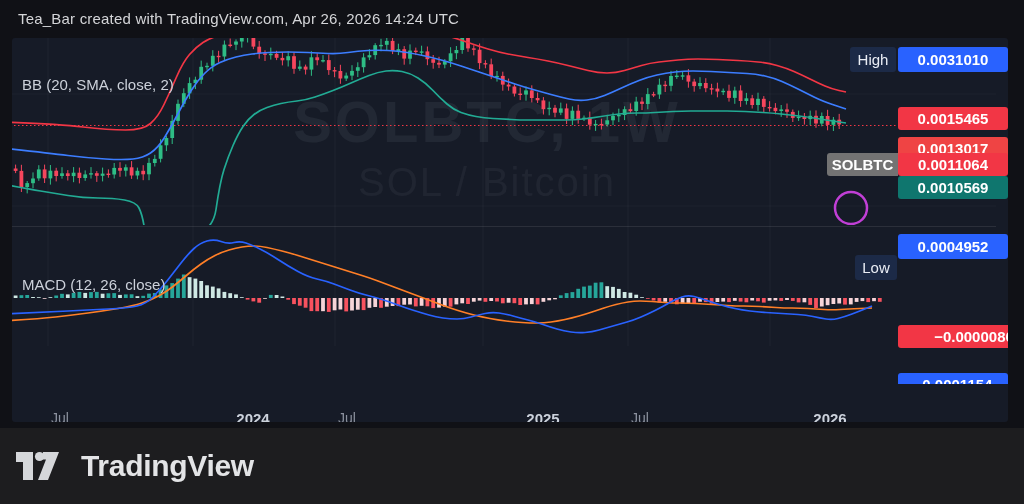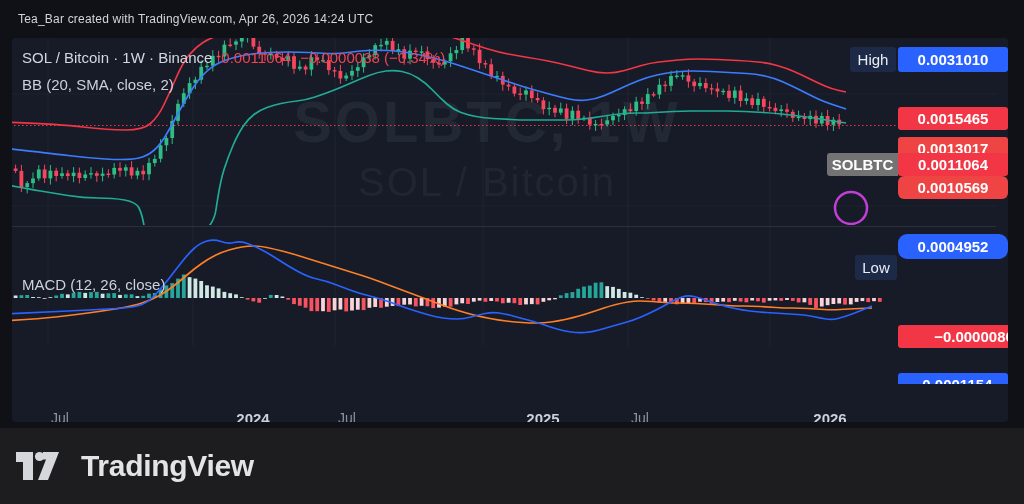--- a/index.html
+++ b/index.html
@@ -1,20 +1,20 @@
 <!DOCTYPE html>
 <html><head>
 <meta charset="utf-8">
 <style>
   html,body{margin:0;padding:0;background:#0f1014;width:1024px;height:504px;overflow:hidden;
     font-family:"Liberation Sans",sans-serif;-webkit-font-smoothing:antialiased;}
   #page{position:relative;width:1024px;height:504px;background:#101116;}
   
   .header{position:absolute;left:18px;top:0;height:40px;line-height:38px;
-    font-size:12px;color:#d4d5d8;letter-spacing:.2px;white-space:nowrap;}
+    font-size:15px;color:#d4d5d8;letter-spacing:.2px;white-space:nowrap;}
   
   .panel{position:absolute;left:12px;top:38px;width:996px;height:384px;
     background:#161b27;border-radius:3px;overflow:hidden;}
   .panel svg{position:absolute;left:-12px;top:-38px;}
   
   .wm{position:absolute;left:475px;transform:translateX(-50%);white-space:nowrap;
     color:rgba(200,209,224,0.07);font-weight:600;pointer-events:none;}
   .wm1{top:50px;font-size:58px;letter-spacing:3px;}
   .wm2{top:122px;font-size:40px;font-weight:500;color:rgba(200,209,224,0.06);letter-spacing:2px;}
   
@@ -27,21 +27,21 @@
   .chip{background:#1c2a47;color:#e9edf5;font-weight:400;}
   .val{font-weight:600;}
   .b-high-chip{left:838px;top:9px;width:46px;height:25px;}
   .b-high-val{left:886px;top:9px;width:110px;height:25px;}
   .b-up{left:886px;top:69px;width:110px;height:23px;}
   .b-mid{left:886px;top:92px;width:110px;height:23px;}
   .b-sym{left:815px;top:115px;width:71px;height:23px;border-radius:3px 0 0 3px;font-weight:600;}
   .b-last{left:886px;top:115px;width:110px;height:23px;}
   .b-low-band{left:886px;top:138px;width:110px;height:23px;}
   .b-low-chip{left:843px;top:196px;width:42px;height:25px;margin-top:21px;}
-  .b-low-val{left:886px;top:196px;width:110px;height:25px;border-radius:9px;}
+  .b-low-val{left:886px;top:196px;width:110px;height:25px;}
   .macd-badges{position:absolute;left:0;top:228px;width:996px;height:118px;overflow:hidden;pointer-events:none;}
   .m1{left:886px;top:59px;width:110px;height:23px;}
   .m2{left:886px;top:83px;width:110px;height:23px;}
   .m3{left:886px;top:107px;width:110px;height:23px;}
   
   .time-axis{position:absolute;left:0;top:364px;width:800px;height:34px;}
   .tick{position:absolute;top:8px;transform:translateX(-50%);font-size:14px;color:#8b919e;}
   .tick.major{font-size:15px;font-weight:700;color:#ccd2dc;margin-left:48px;}
   .t0{left:48px;} .t1{left:193px;} .t2{left:335px;} .t3{left:483px;} .t4{left:628px;} .t5{left:770px;}
   
@@ -527,32 +527,31 @@
           <rect x="872.5" y="336.0" width="3.8" height="3.1" fill="#f6d4d8"></rect>
           <rect x="878.3" y="336.0" width="3.8" height="4.1" fill="#f7525f"></rect>
           <rect x="884.1" y="336.0" width="3.8" height="3.2" fill="#f6d4d8"></rect>
           <rect x="889.9" y="336.0" width="3.8" height="3.8" fill="#f7525f"></rect>
           <path d="M14,359 Q50,357,67.5,355.0 Q85,353,100.0,351.0 Q115,349,130.0,346.5 Q145,344,154.0,341.0 Q163,338,170.5,334.0 Q178,330,185.0,324.5 Q192,319,199.0,313.0 Q206,307,213.0,302.0 Q220,297,227.0,293.5 Q234,290,241.0,288.0 Q248,286,254.0,285.0 Q260,284,266.0,284.0 Q272,284,279.0,285.5 Q286,287,294.0,289.0 Q302,291,310.0,293.5 Q318,296,326.0,298.5 Q334,301,342.0,303.5 Q350,306,358.0,308.5 Q366,311,374.0,313.5 Q382,316,390.0,319.0 Q398,322,406.0,325.0 Q414,328,422.0,331.0 Q430,334,438.0,337.0 Q446,340,454.0,343.0 Q462,346,470.0,348.5 Q478,351,486.0,353.0 Q494,355,502.0,356.5 Q510,358,518.0,359.0 Q526,360,534.0,360.5 Q542,361,549.0,361.0 Q556,361,563.0,360.0 Q570,359,577.0,357.5 Q584,356,591.0,354.0 Q598,352,604.0,350.0 Q610,348,616.0,346.0 Q622,344,628.0,342.5 Q634,341,640.0,340.0 Q646,339,652.0,339.0 Q658,339,664.0,339.5 Q670,340,677.0,340.5 Q684,341,692.0,341.0 Q700,341,708.0,341.5 Q716,342,724.0,342.5 Q732,343,740.0,343.5 Q748,344,756.0,344.0 Q764,344,772.0,344.5 Q780,345,788.0,345.5 Q796,346,804.0,346.0 Q812,346,820.0,346.5 Q828,347,836.0,347.5 Q844,348,852.0,347.5 Q860,347,872.0,346.5 L884,346" fill="none" stroke="#ff7f27" stroke-width="1.7"></path>
           <path d="M14,352 Q60,350,80.0,349.0 Q100,348,120.0,347.0 Q140,346,149.0,344.0 Q158,342,165.0,335.0 Q172,328,179.0,319.0 Q186,310,193.0,301.0 Q200,292,206.0,286.5 Q212,281,219.0,279.0 Q226,277,233.0,279.5 Q240,282,246.0,280.5 Q252,279,258.0,281.0 Q264,283,272.0,287.0 Q280,291,290.0,297.5 Q300,304,310.0,309.5 Q320,315,329.0,317.0 Q338,319,346.0,322.0 Q354,325,362.0,328.0 Q370,331,378.0,333.0 Q386,335,394.0,337.5 Q402,340,410.0,343.0 Q418,346,426.0,348.5 Q434,351,441.0,353.0 Q448,355,455.0,356.0 Q462,357,469.0,357.0 Q476,357,483.0,355.0 Q490,353,497.0,351.5 Q504,350,511.0,351.0 Q518,352,525.0,354.0 Q532,356,540.0,358.0 Q548,360,555.0,362.5 Q562,365,569.0,367.0 Q576,369,583.0,370.0 Q590,371,597.0,370.5 Q604,370,611.0,368.0 Q618,366,625.0,364.0 Q632,362,639.0,360.0 Q646,358,653.0,355.0 Q660,352,667.0,348.5 Q674,345,681.0,341.0 Q688,337,694.0,335.0 Q700,333,706.0,334.5 Q712,336,719.0,338.5 Q726,341,733.0,343.0 Q740,345,747.0,346.5 Q754,348,762.0,349.0 Q770,350,778.0,350.5 Q786,351,794.0,351.5 Q802,352,810.0,352.5 Q818,353,825.0,354.5 Q832,356,838.0,357.0 Q844,358,850.0,356.5 Q856,355,864.0,352.0 Q872,349,878.0,346.5 L884,344" fill="none" stroke="#2962ff" stroke-width="1.7"></path>
         </g>
         <line x1="12" y1="264.5" x2="1008" y2="264.5" stroke="rgba(255,255,255,0.09)" stroke-width="1"></line>
       </svg>
 
-    <div class="legend lg1"><span>SOL / Bitcoin · 1W · Binance</span><span class="red">0.0011064</span><span class="red">−0.0000038 (−0.34%)</span></div>
     <div class="legend lg2">BB (20, SMA, close, 2)</div>
     <div class="legend lgm">MACD (12, 26, close)</div>
 
     <div class="chip b-high-chip">High</div>
     <div class="val b-high-val" style="background: rgb(41, 98, 255);">0.0031010</div>
 
     <div class="val b-up" style="background: rgb(242, 54, 69);">0.0015465</div>
     <div class="val b-mid" style="background: #ef4444; margin-top: 7px;">0.0013017</div>
     <div class="val b-sym" style="background: #737373;">SOLBTC</div>
     <div class="val b-last" style="background: rgb(242, 54, 69);">0.0011064</div>
-    <div class="val b-low-band" style="background: #ef4444; border-radius: 6px;">0.0010569</div>
+    <div class="val b-low-band" style="background: #0f766e;">0.0010569</div>
 
     <div class="chip b-low-chip">Low</div>
     <div class="val b-low-val" style="background: rgb(41, 98, 255);">0.0004952</div>
 
     <div class="macd-badges">
       <div class="val m1" style="background: rgb(242, 54, 69); padding-left: 21px;">−0.0000086</div>
       <div class="val m3" style="background: rgb(41, 98, 255);">−0.0001154</div>
     </div>
 
     <div class="time-axis">

